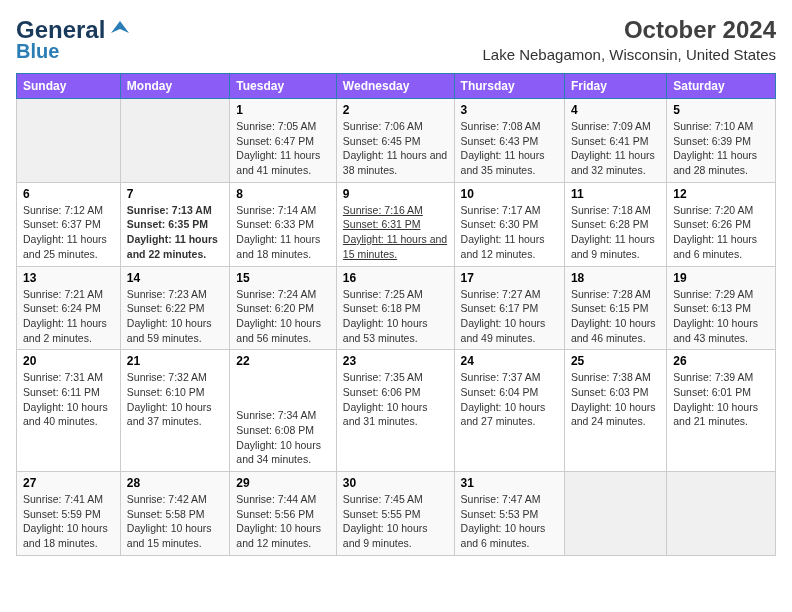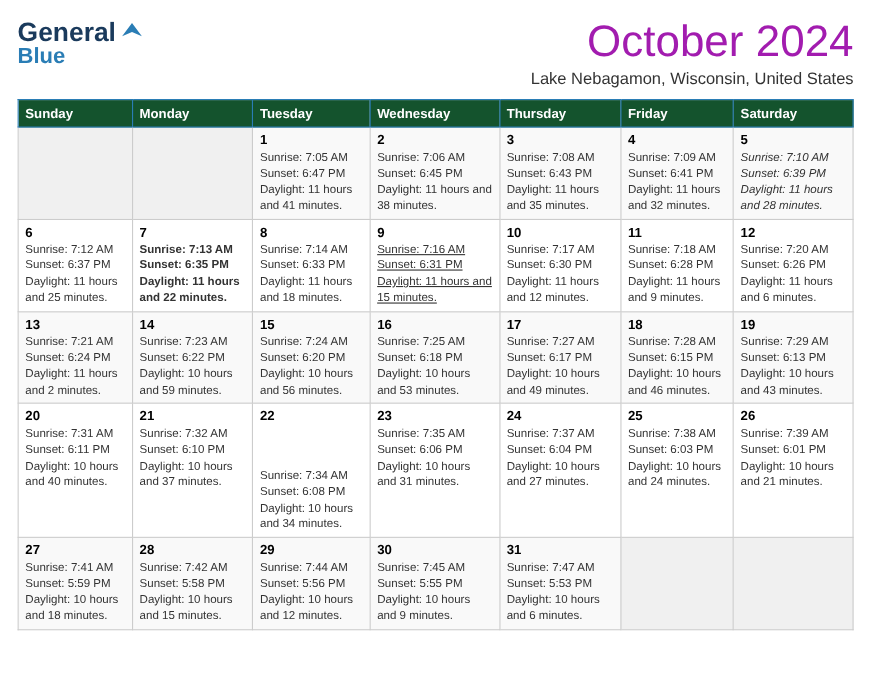--- a/index.html
+++ b/index.html
@@ -18,36 +18,36 @@
     }
     .logo {
       display: flex;
       flex-direction: column;
       align-items: flex-start;
     }
     .title-area {
       text-align: right;
     }
     .main-title {
-      font-size: 40px;
-      font-weight: normal;
-      color: #a21caf;
+      font-size: 24px;
+      font-weight: bold;
+      color: #404040;
     }
     .subtitle {
       font-size: 15px;
       color: #333;
       margin-top: 2px;
     }
     table {
       width: 100%;
       border-collapse: collapse;
       font-size: 11px;
     }
     thead tr th {
-      background-color: #14532d;
+      background-color: #8b5cf6;
       color: #fff;
       font-weight: bold;
       font-size: 12px;
       padding: 5px 6px;
       text-align: left;
       border: 1px solid #2a7db5;
       margin-left: 48px;
     }
     tbody tr td {
       border: 1px solid #ccc;
@@ -131,21 +131,21 @@
 Daylight: 11 hours and 35 minutes.</div>
         </td>
         <td>
           <span class="day-num">4</span>
           <div class="day-info" style="white-space: pre-line;">Sunrise: 7:09 AM
 Sunset: 6:41 PM
 Daylight: 11 hours and 32 minutes.</div>
         </td>
         <td>
           <span class="day-num">5</span>
-          <div class="day-info" style="white-space: pre-line; font-style: italic;">Sunrise: 7:10 AM
+          <div class="day-info" style="white-space: pre-line;">Sunrise: 7:10 AM
 Sunset: 6:39 PM
 Daylight: 11 hours and 28 minutes.</div>
         </td>
       </tr>
       <tr>
         <td>
           <span class="day-num">6</span>
           <div class="day-info" style="white-space: pre-line;">Sunrise: 7:12 AM
 Sunset: 6:37 PM
 Daylight: 11 hours and 25 minutes.</div>

